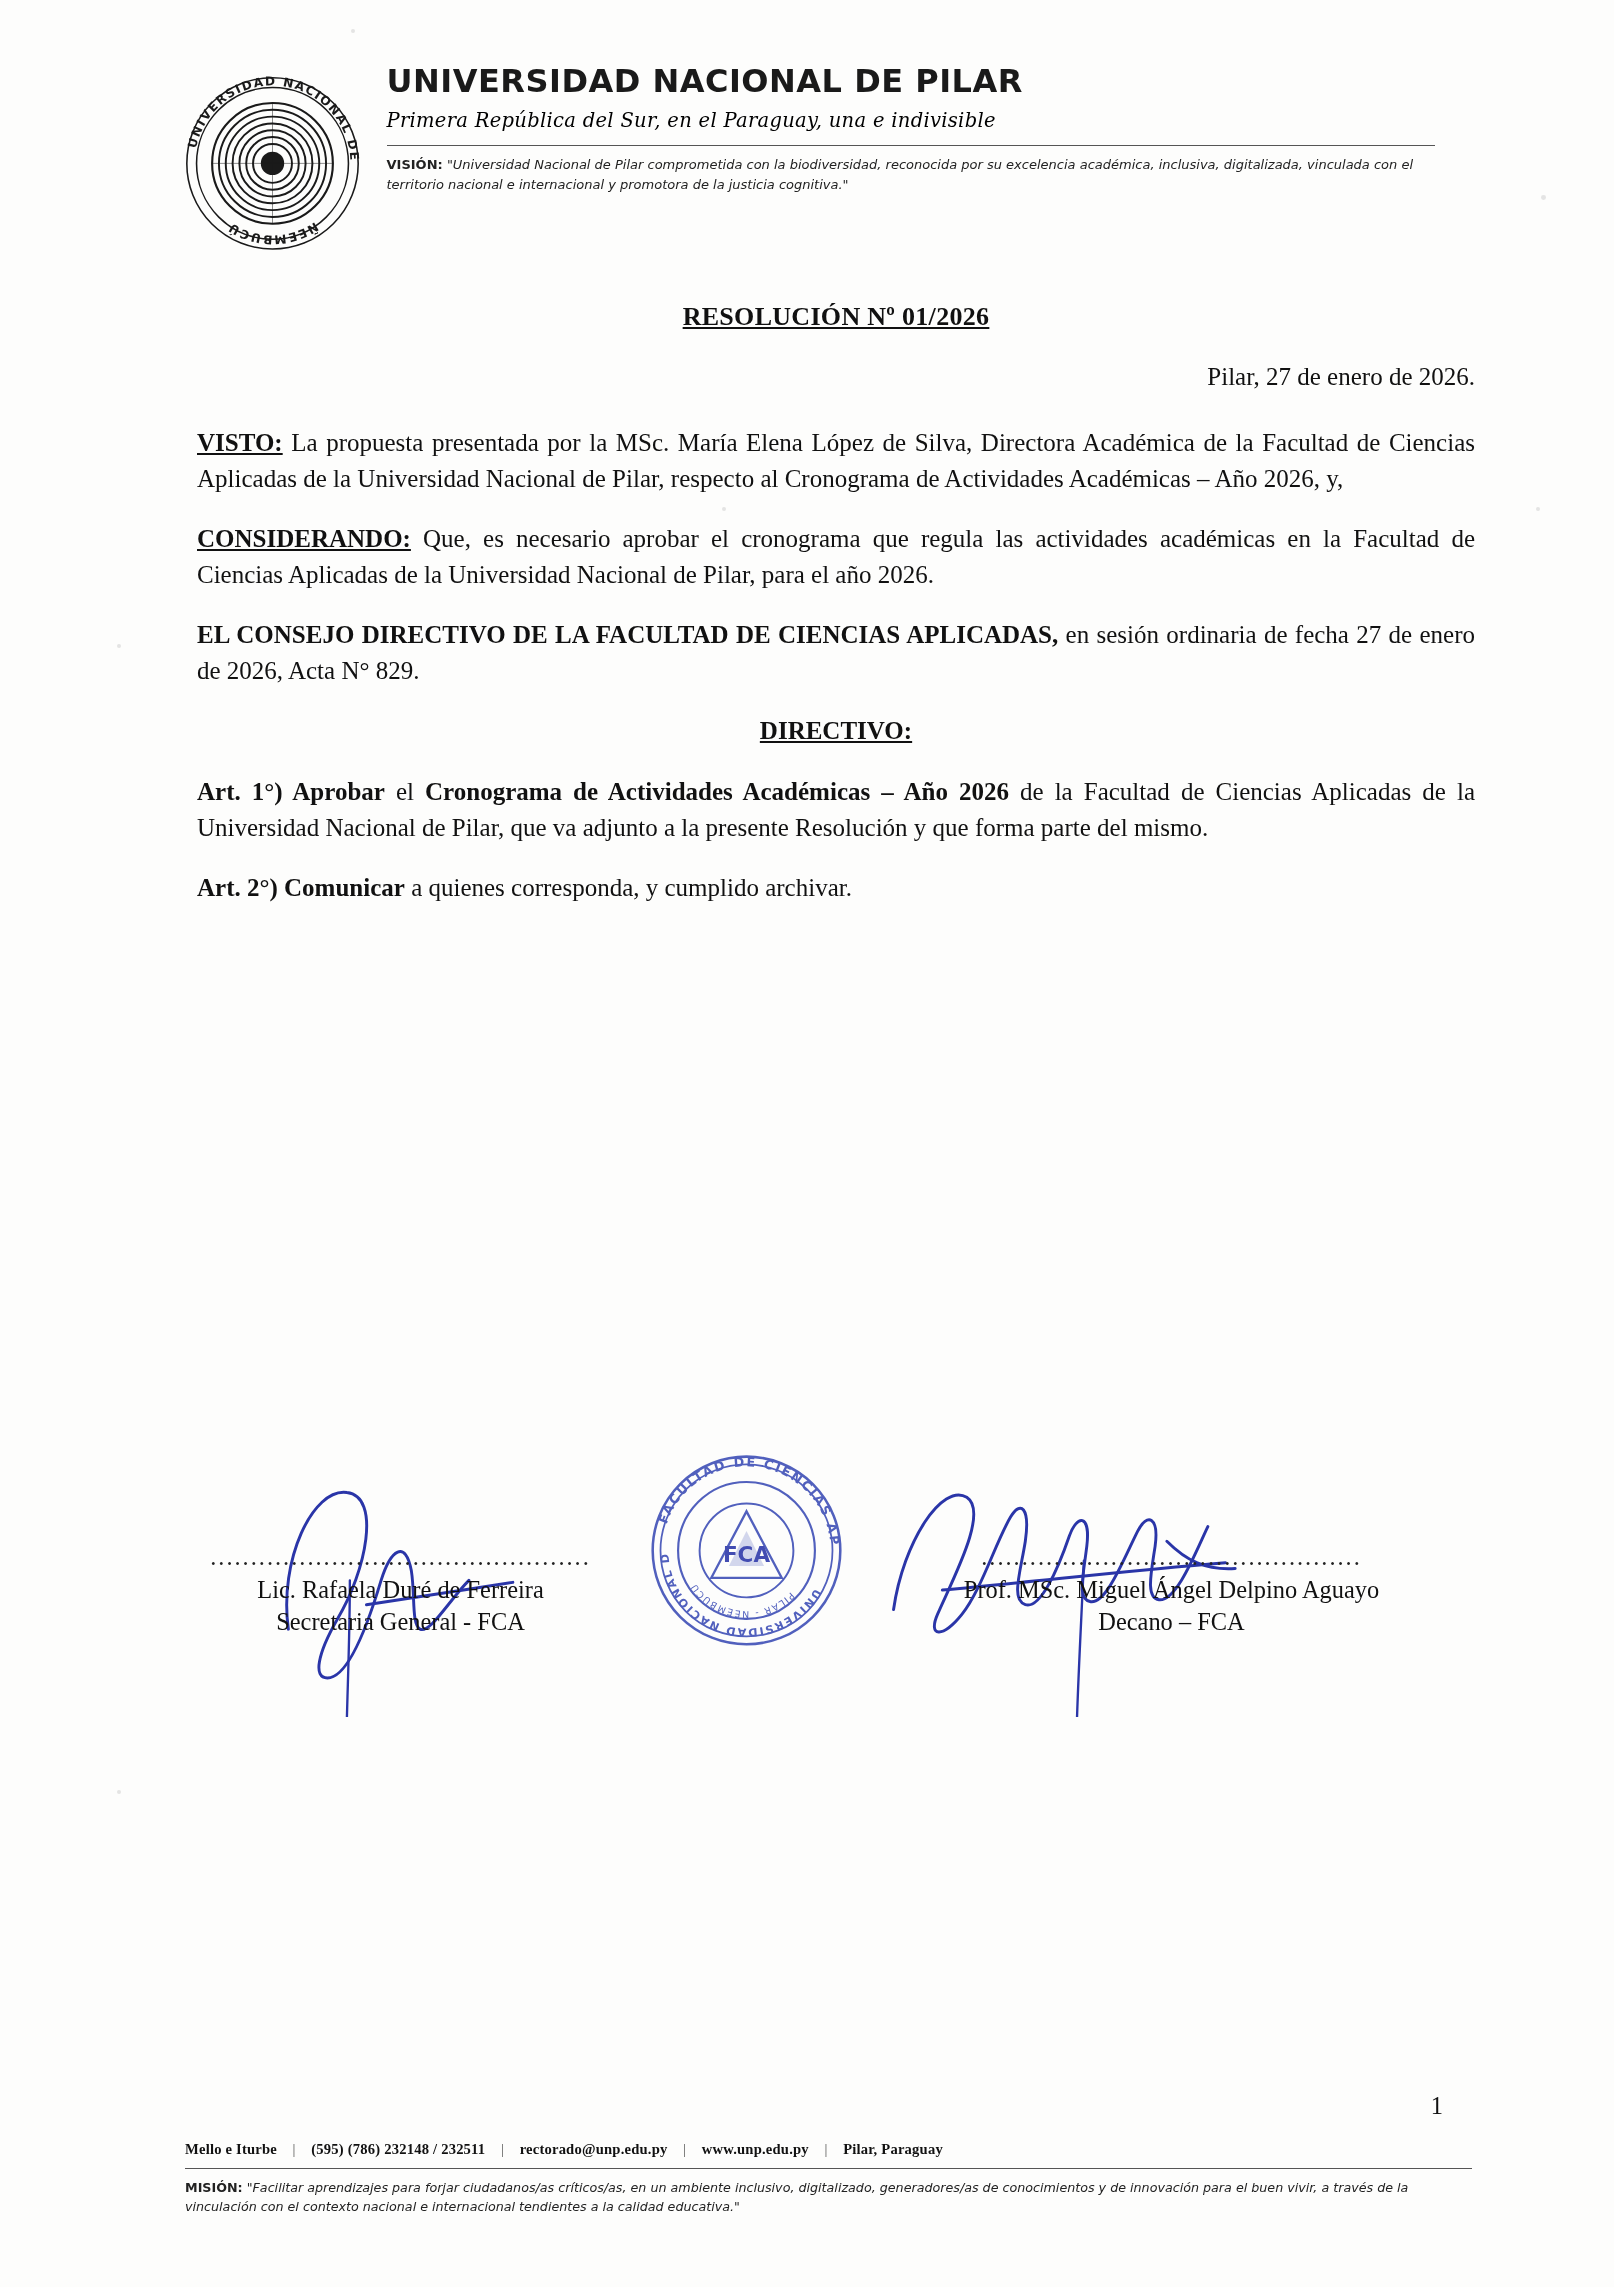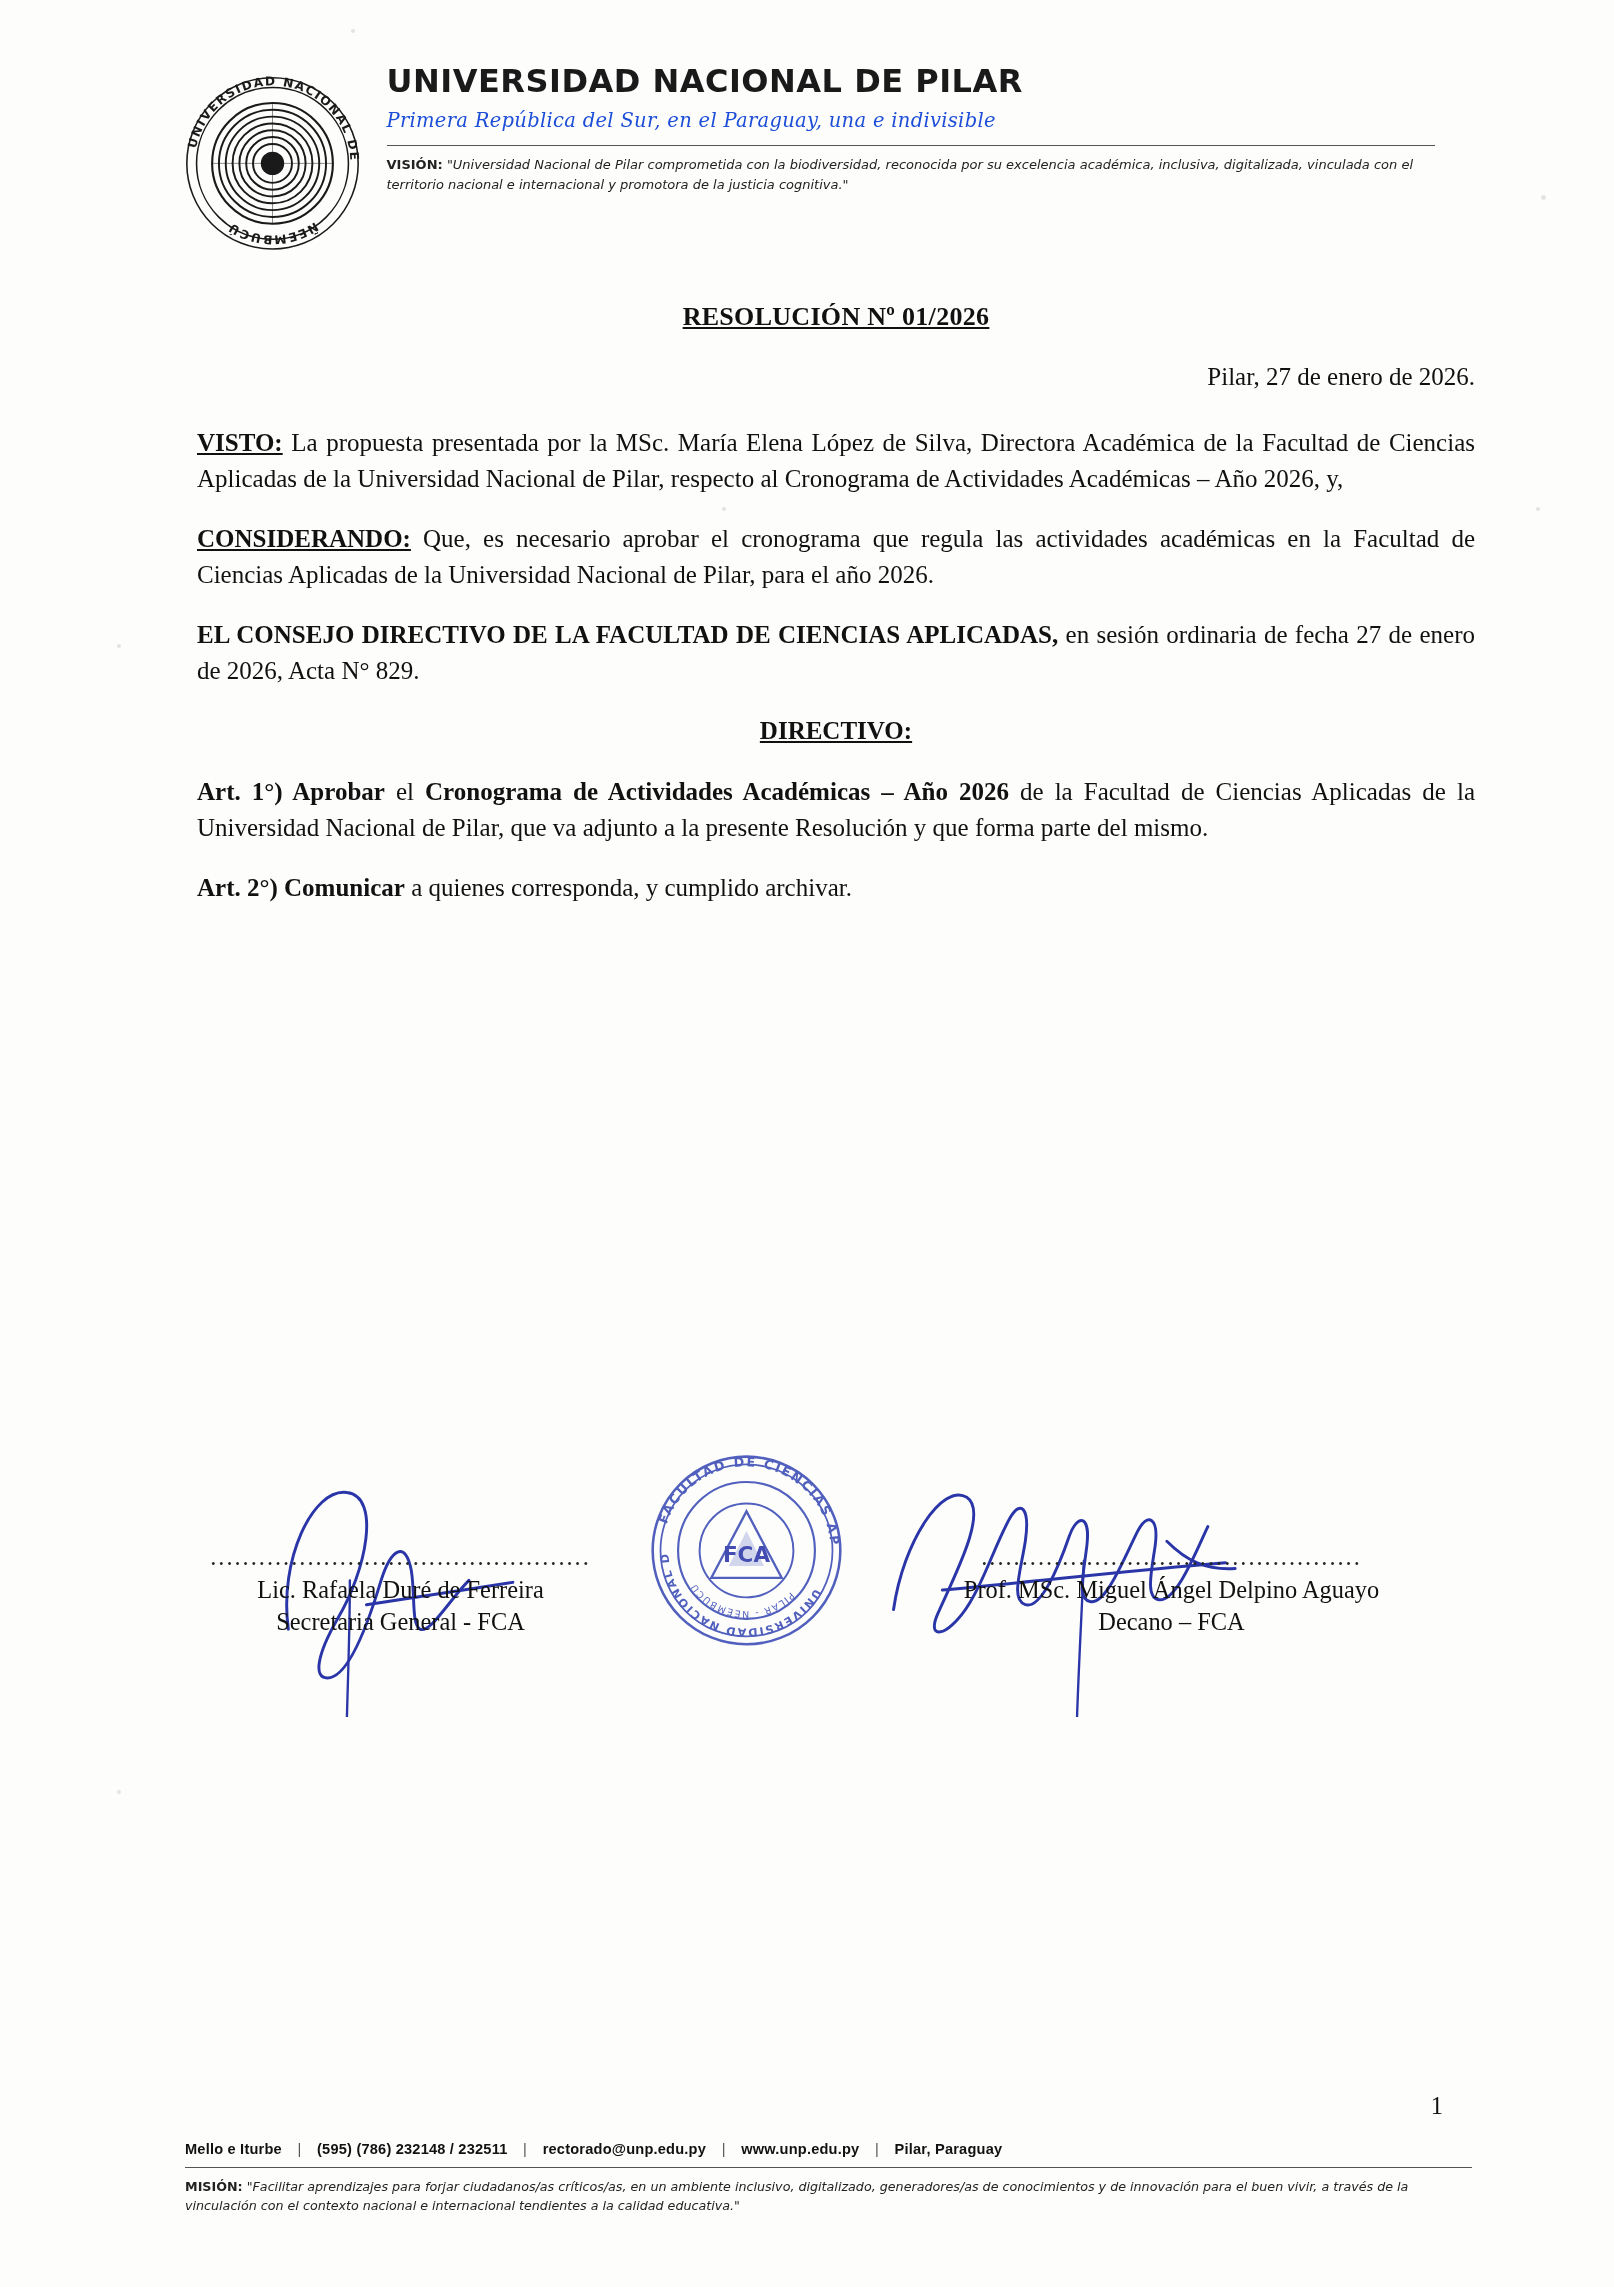--- a/index.html
+++ b/index.html
@@ -46,21 +46,21 @@
     font-family: "DejaVu Sans", sans-serif;
     font-weight: bold;
     font-size: 32px;
     letter-spacing: 0.5px;
     color: #1a1a1a;
   }
   .univ-motto {
     font-family: "DejaVu Serif", serif;
     font-style: italic;
     font-size: 19.5px;
-    color: #1d4ed8;
+    color: #000000;
     margin-top: 8.8px;
     letter-spacing: 0.3px;
   }
   .header-rule {
     border-top: 1.5px solid #555;
     margin-top: 13.7px;
     margin-bottom: 8.8px;
     width: 1048px;
   }
   .vision {
@@ -170,21 +170,21 @@
     top: 2092px;
     font-size: 24.4px;
   }
   .footer {
     position: absolute;
     left: 185px;
     top: 2141px;
     width: 1287px;
   }
   .footer-line {
-    font-family: Liberation Sans, sans-serif;
+    font-family: Liberation Serif, serif;
     font-weight: bold;
     font-size: 14.6px;
     color: #111;
     display: flex;
     gap: 15.6px;
     align-items: center;
     letter-spacing: 0.2px;
   }
   .footer-line .sep { font-weight: normal; color: #555; }
   .footer-rule {

